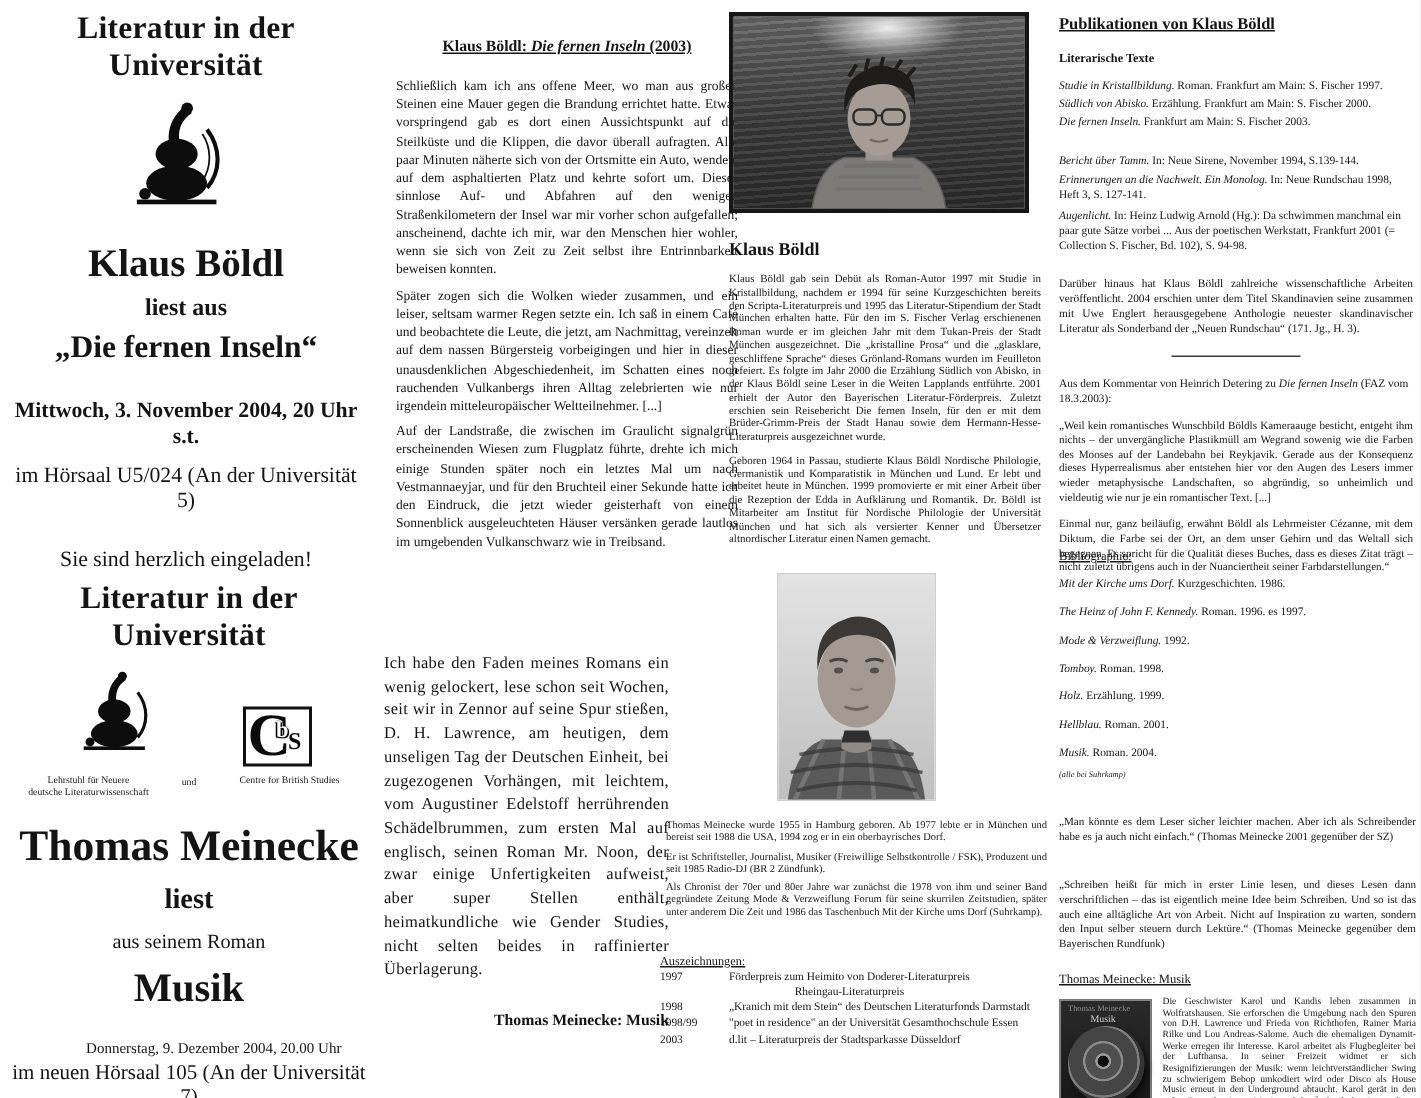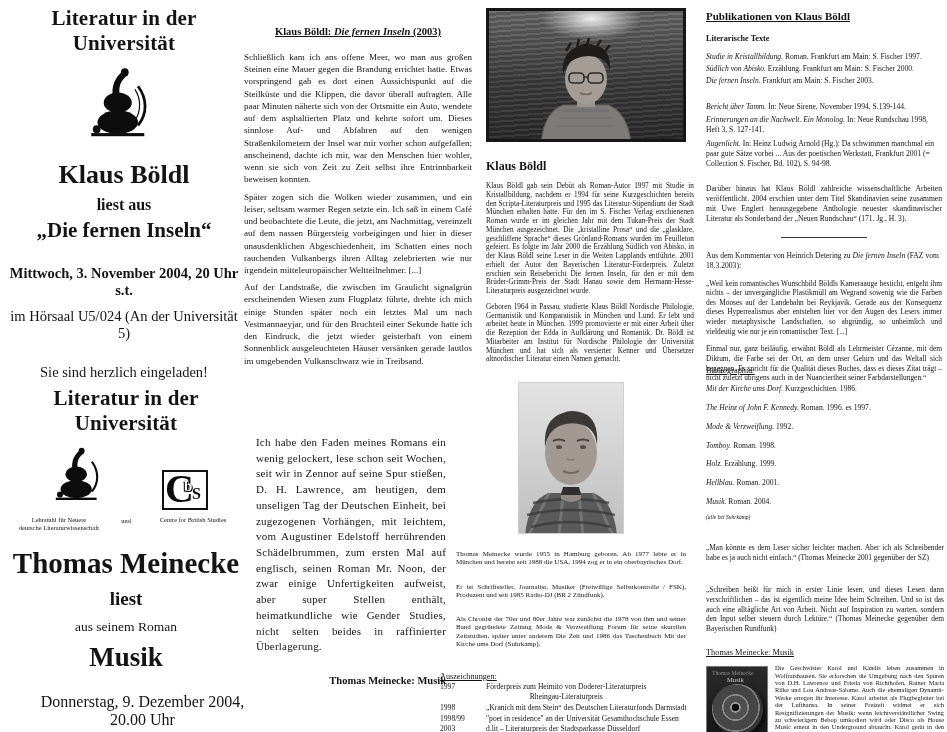--- a/index.html
+++ b/index.html
@@ -31,25 +31,25 @@
   .cbs {
     width:46px; height:40px; border:2px solid #101010; position:relative; background:#fff;
   }
   .cbs .c  { position:absolute; left:1px; top:-7px; font-size:40px; font-weight:bold; color:#0b0b0b; }
   .cbs .b  { position:absolute; left:20px; top:6px; font-size:15px; font-weight:bold; color:#fff; text-shadow:0 0 2px #000, 1px 1px 0 #000, -1px 1px 0 #000; }
   .cbs .s  { position:absolute; left:28px; top:13px; font-size:16px; font-weight:bold; color:#0b0b0b; }
   .p2-author { font-size:29px; font-weight:bold; margin-top:14px; }
   .p2-liest  { font-size:19px; font-weight:bold; margin-top:8px; }
   .p2-roman  { font-size:13.5px; margin-top:9px; }
   .p2-work   { font-size:27px; font-weight:bold; margin-top:7px; }
-  .p2-date   { font-size:16px; margin-top:20px;margin-left:33px; }
+  .p2-date   { font-size:10px; margin-top:20px;margin-left:33px; }
   .p2-loc    { font-size:14px; margin-top:3px; }
 
   
-  #excerpt1 { position:absolute; left:244px; top:26px; width:228px; }
+  #excerpt1 { position:absolute; left:264px; top:26px; width:228px; }
   .ex1-head { text-align:center; font-size:10.5px; font-weight:bold; text-decoration:underline; margin-bottom:14px; }
   .ex1-head .it { font-style:italic; }
   .ex1-par { font-size:9px; line-height:1.36; text-align:justify; margin:0 0 5px 0; }
 
   #excerpt2 { position:absolute; left:256px; top:424px; width:190px; }
   .ex2-par { font-size:11px; line-height:1.43; text-align:justify; letter-spacing:.2px; }
   .ex2-attr { font-size:10.5px; font-weight:bold; text-align:right; margin-top:20px; }
 
   
   #center-top { position:absolute; left:486px; top:8px; width:208px; }
@@ -65,21 +65,21 @@
   .bio1-par { font-size:7.3px; line-height:1.2; text-align:justify; margin:0 0 7px 0; }
 
   #center-bottom { position:absolute; left:440px; top:382px; width:262px; }
   .photo2 {
     width:106px; height:152px; margin:0 auto; position:relative; overflow:hidden;
     background:linear-gradient(#e3e3e3, #bfbfbf);
     border:1px solid #cfcfcf;
   }
   .photo2 svg { position:absolute; left:50%; bottom:-2px; transform:translateX(-50%); }
   .bio2 { margin-top:12px; }
-  .bio2-par { font-size:7px; line-height:1.18; text-align:justify; margin:16px; }
+  .bio2-par { font-size:7px; line-height:1.18; text-align:justify; margin:4px; }
   .awards-head { font-size:8.2px; text-decoration:underline; margin-top:24px; }
   .award-row { display:flex; margin-top:1px; font-size:7.6px; line-height:1.3; }
   .award-year { width:46px; flex:none; }
   .award-text { white-space:pre-line;text-align:center; }
 
   
   #right-top { position:absolute; left:706px; top:10px; width:236px; }
   .pub-head { font-size:11px; font-weight:bold; text-decoration:underline; }
   .pub-sub  { font-size:8.2px; font-weight:bold; margin-top:12px; }
   .pub-group { margin-top:9px; }

